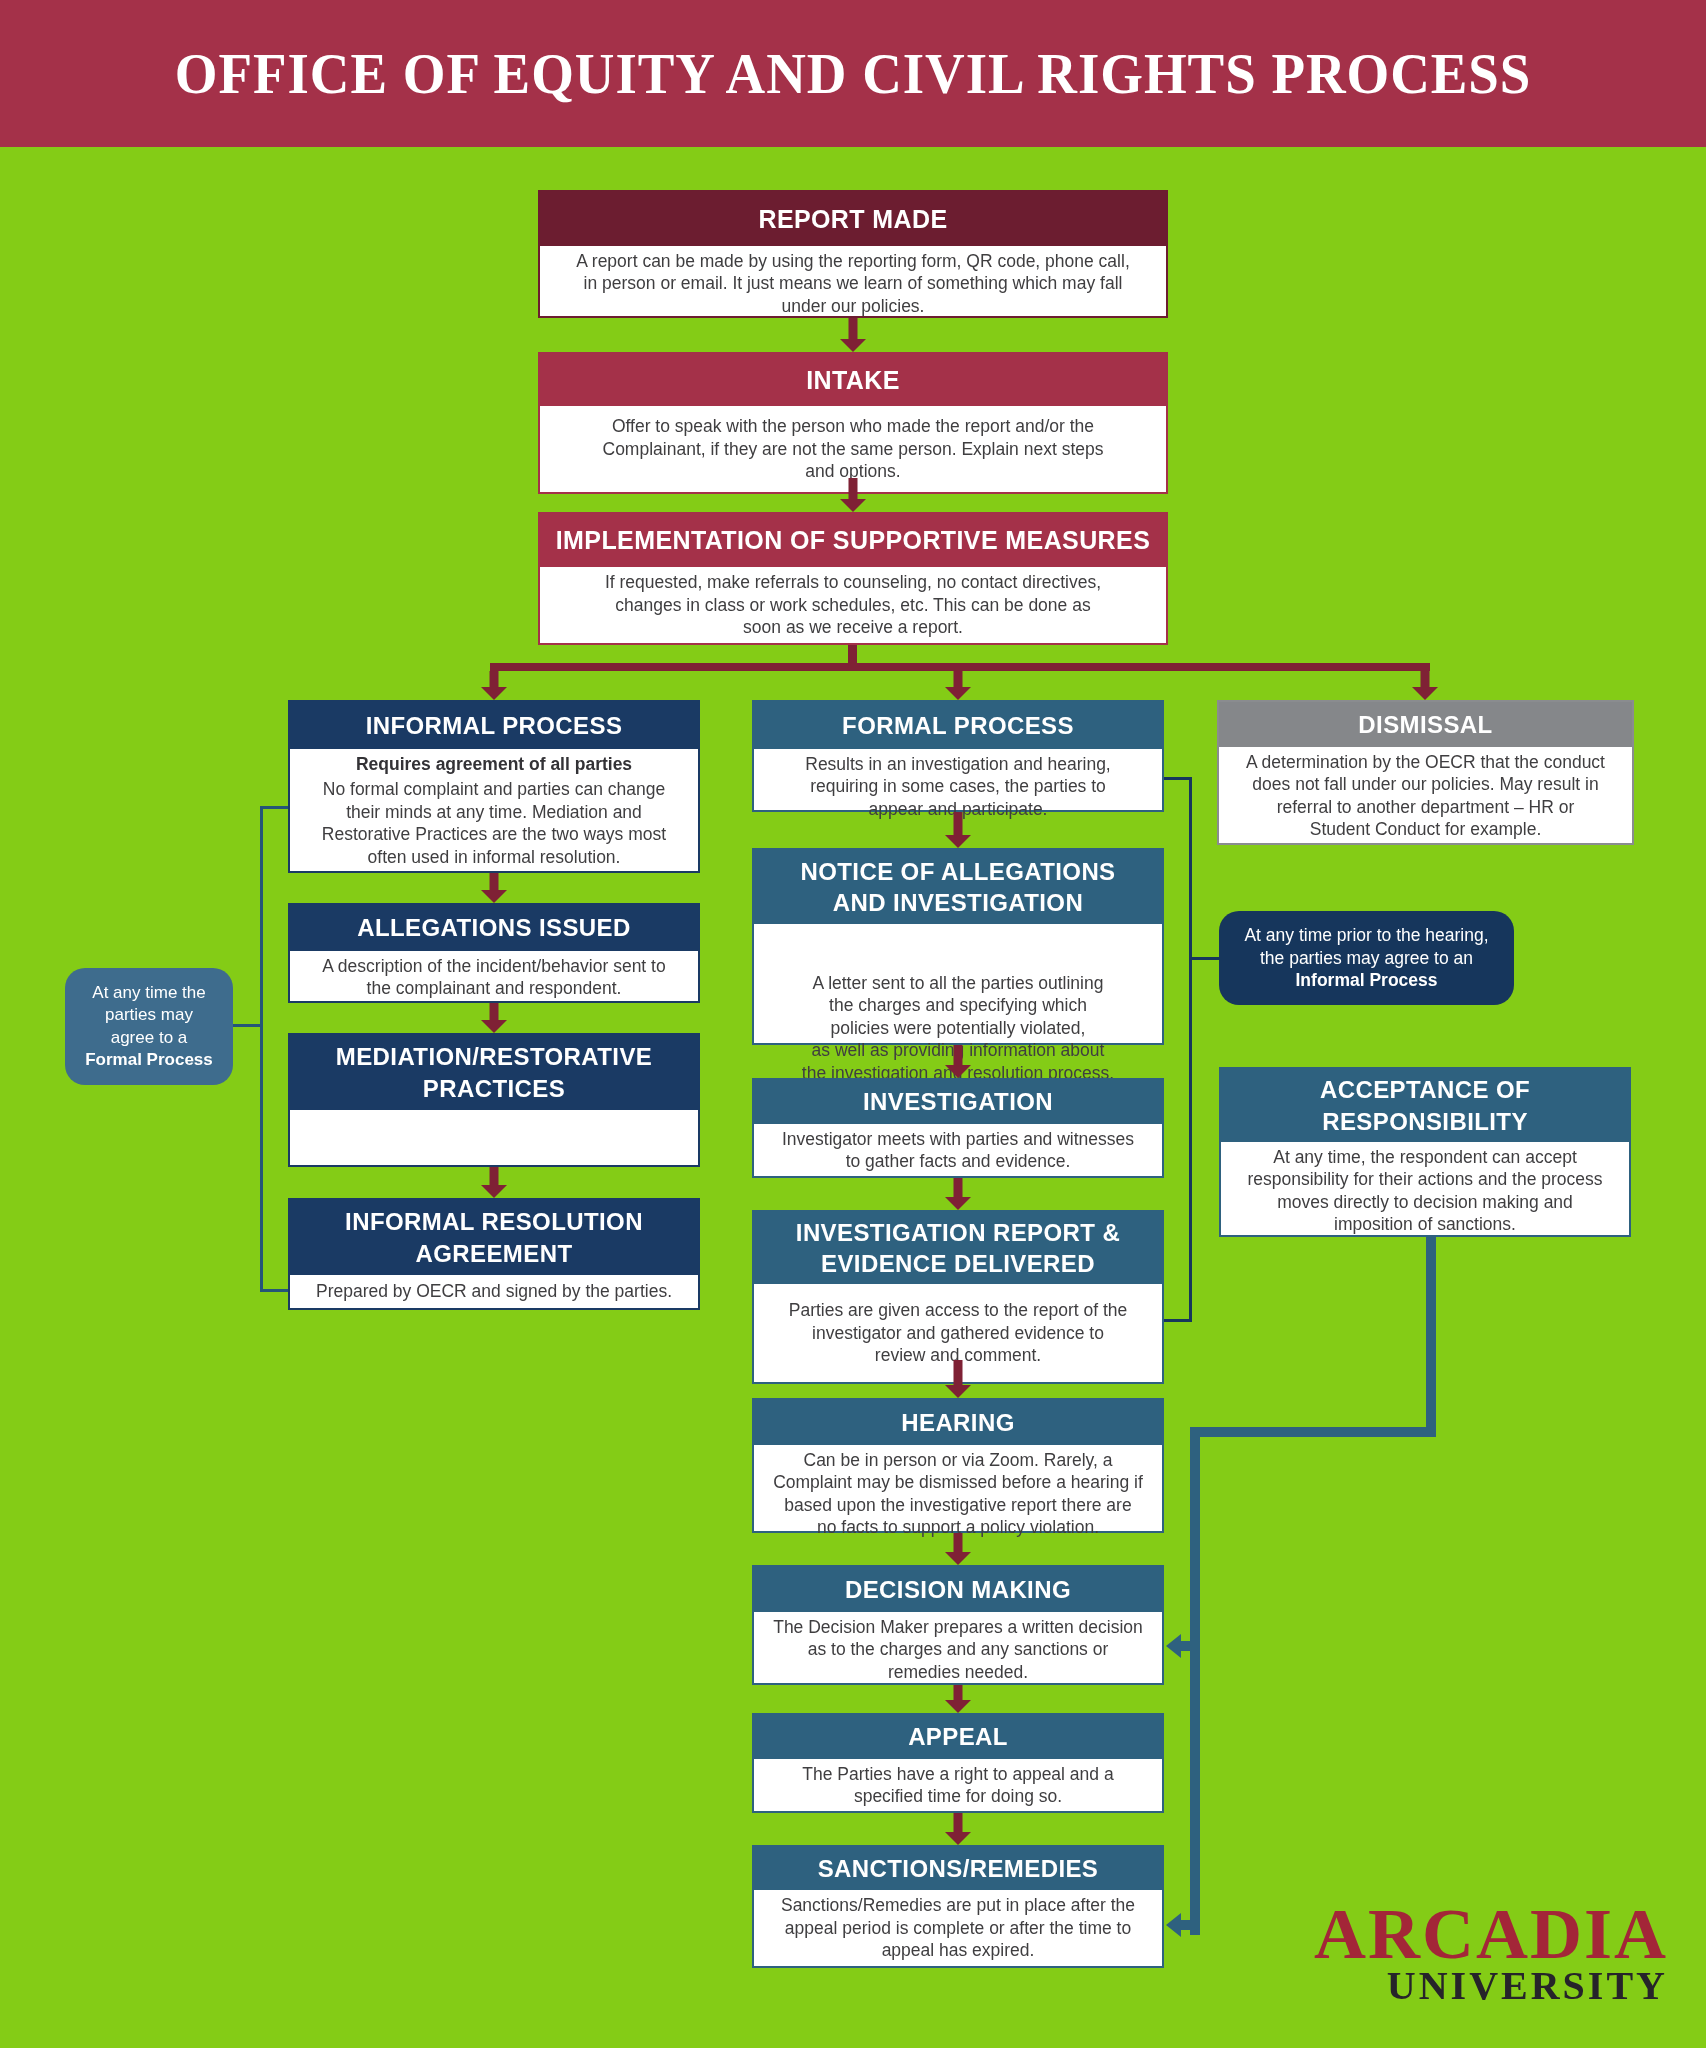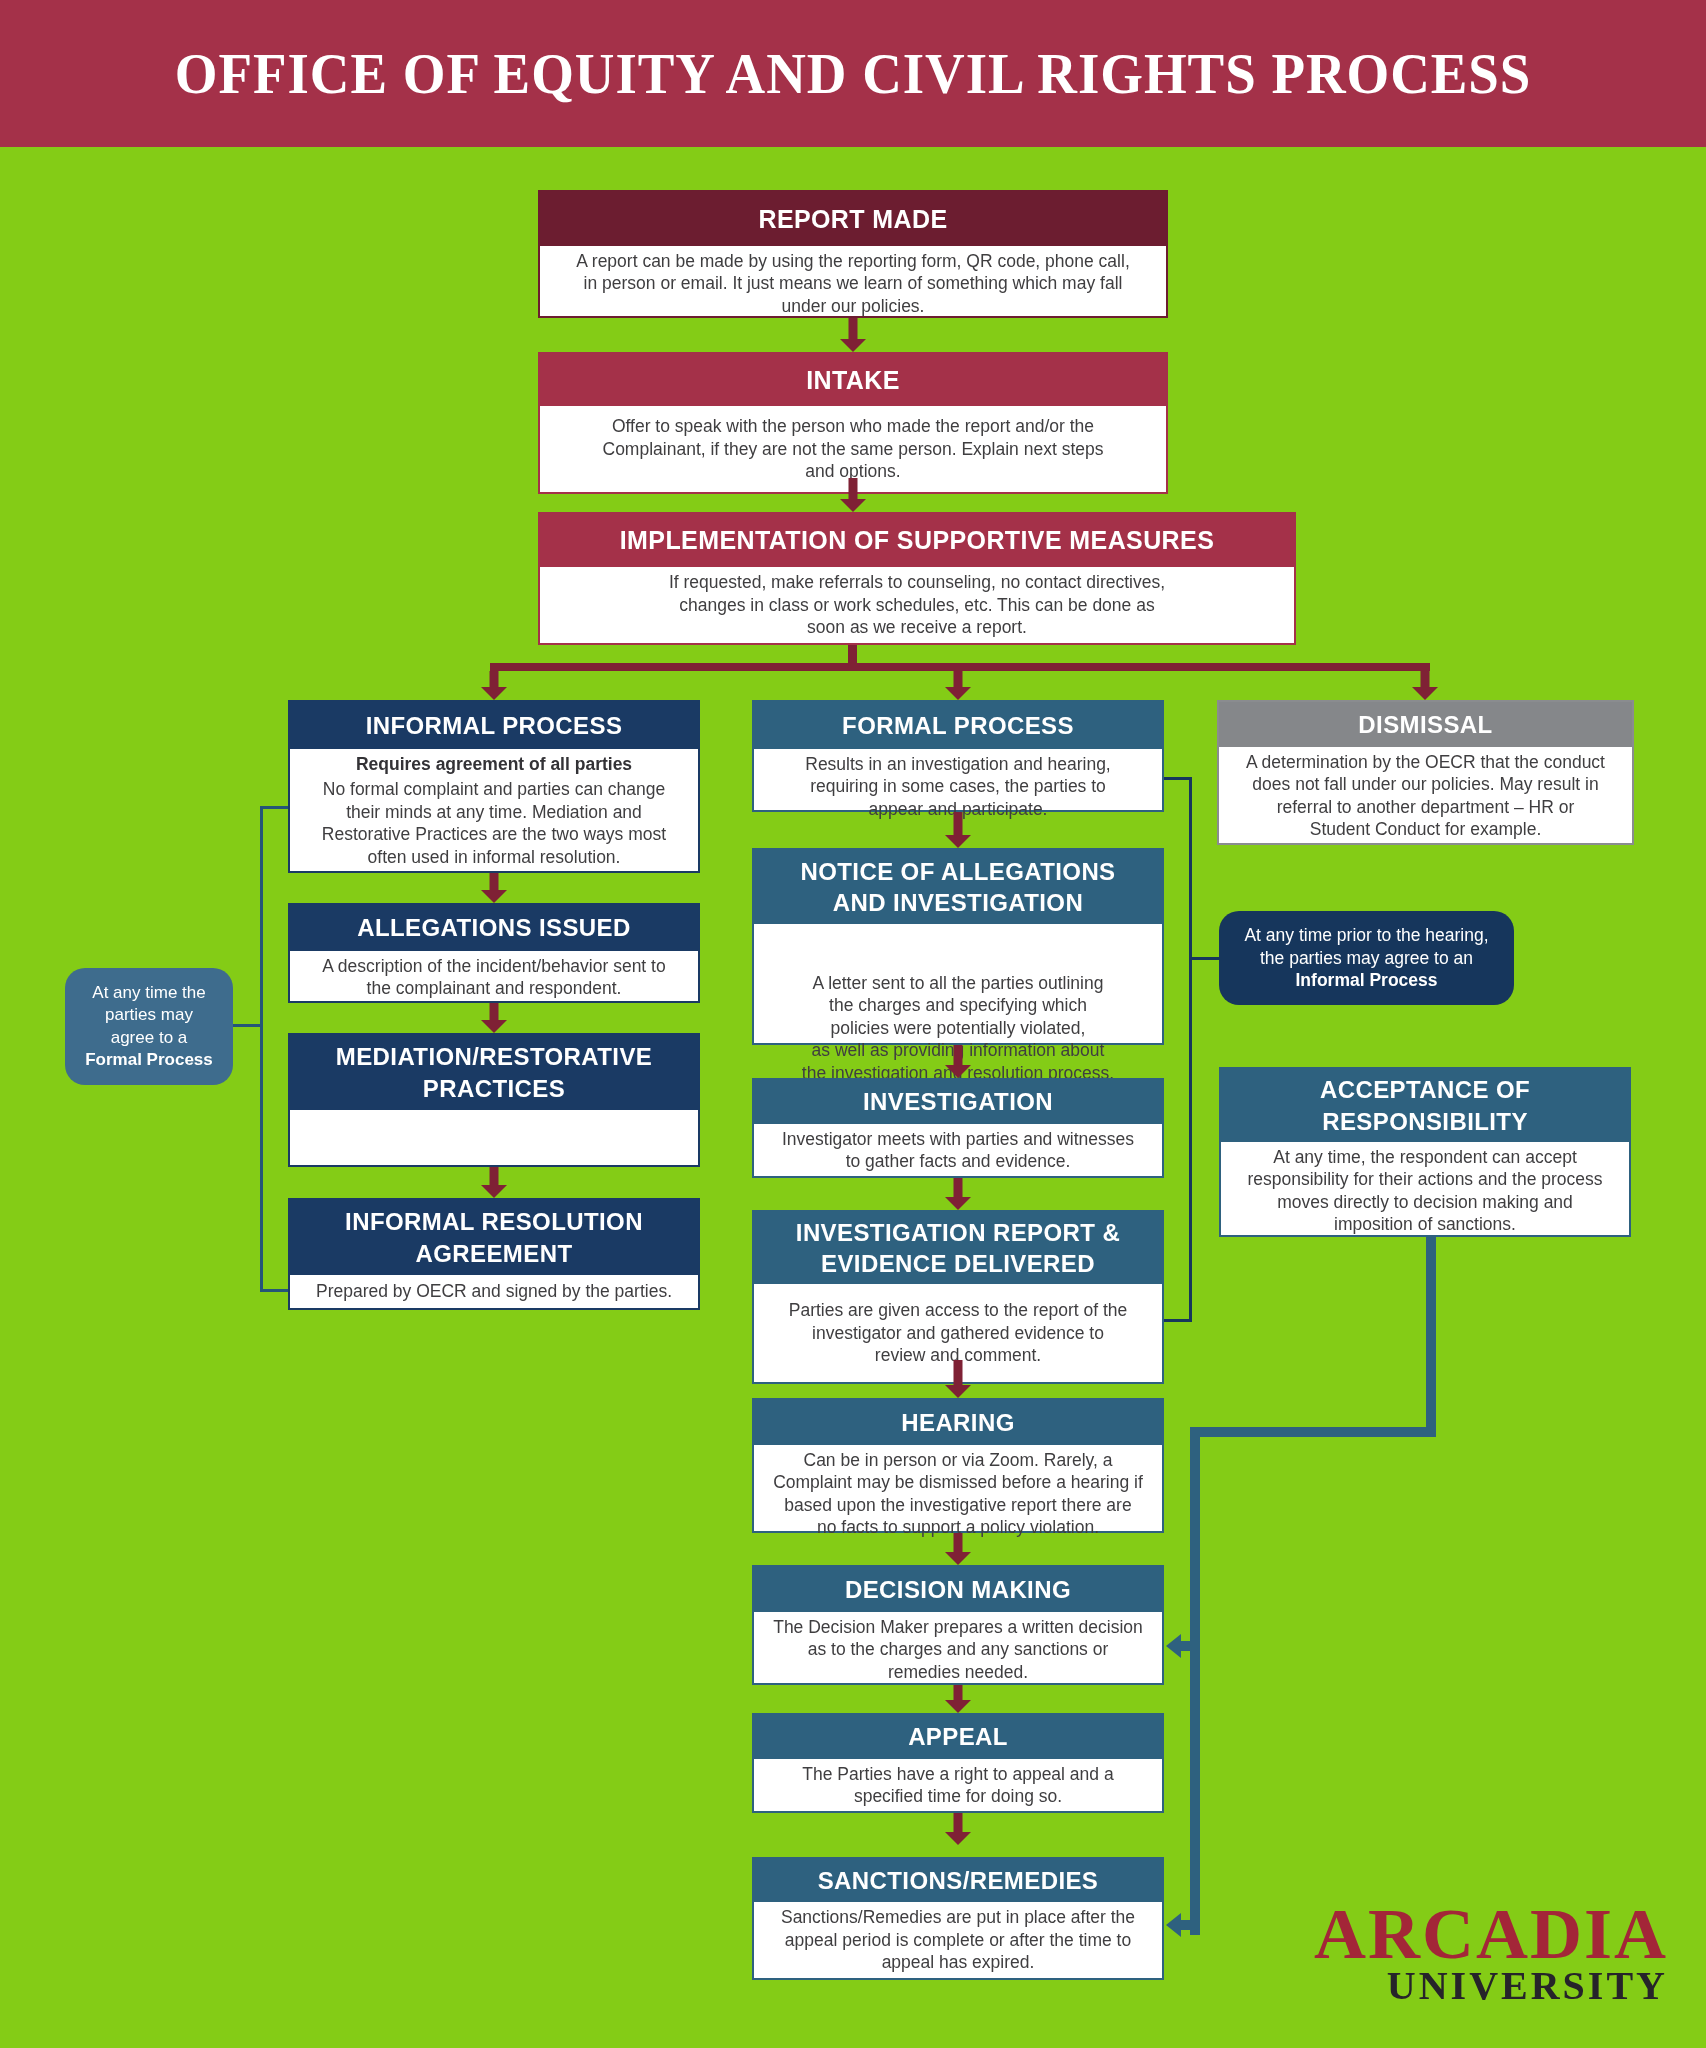--- a/index.html
+++ b/index.html
@@ -102,21 +102,21 @@
   <div class="varrow" style="left:853px;top:318px;height:34px;"></div>
 
   <div class="box crimson" style="left:538px;top:352px;width:630px;height:142px;">
     <div class="box-header" style="height:52px;">INTAKE</div>
     <div class="box-body">Offer to speak with the person who made the report and/or the
 Complainant, if they are not the same person. Explain next steps
 and options.</div>
   </div>
   <div class="varrow" style="left:853px;top:478px;height:34px;"></div>
 
-  <div class="box crimson" style="left:538px;top:512px;width:758px;height:133px;">
+  <div class="box crimson" style="left:538px;top:512px;width:630px;height:133px;">
     <div class="box-header" style="height:53px;">IMPLEMENTATION OF SUPPORTIVE MEASURES</div>
     <div class="box-body">If requested, make referrals to counseling, no contact directives,
 changes in class or work schedules, etc. This can be done as
 soon as we receive a report.</div>
   </div>
 
   <div class="line" style="left:848px;top:645px;width:9px;height:19px;background:var(--arrow);"></div>
   <div class="line" style="left:490px;top:663px;width:940px;height:8px;background:var(--arrow);"></div>
   <div class="varrow" style="left:494px;top:671px;height:29px;"></div>
   <div class="varrow" style="left:958px;top:671px;height:29px;"></div>
@@ -216,21 +216,21 @@
   </div>
   <div class="varrow" style="left:958px;top:1685px;height:28px;"></div>
 
   <div class="box steel" style="left:752px;top:1713px;width:412px;height:100px;">
     <div class="box-header" style="height:44px;">APPEAL</div>
     <div class="box-body">The Parties have a right to appeal and a
 specified time for doing so.</div>
   </div>
   <div class="varrow" style="left:958px;top:1813px;height:32px;"></div>
 
-  <div class="box steel" style="left:752px;top:1845px;width:412px;height:123px;margin-top:12px;">
+  <div class="box steel" style="left:752px;top:1845px;width:412px;height:123px;">
     <div class="box-header" style="height:43px;">SANCTIONS/REMEDIES</div>
     <div class="box-body">Sanctions/Remedies are put in place after the
 appeal period is complete or after the time to
 appeal has expired.</div>
   </div>
 
   <div class="box gray" style="left:1217px;top:700px;width:417px;height:145px;">
     <div class="box-header" style="height:45px;">DISMISSAL</div>
     <div class="box-body">A determination by the OECR that the conduct
 does not fall under our policies. May result in

